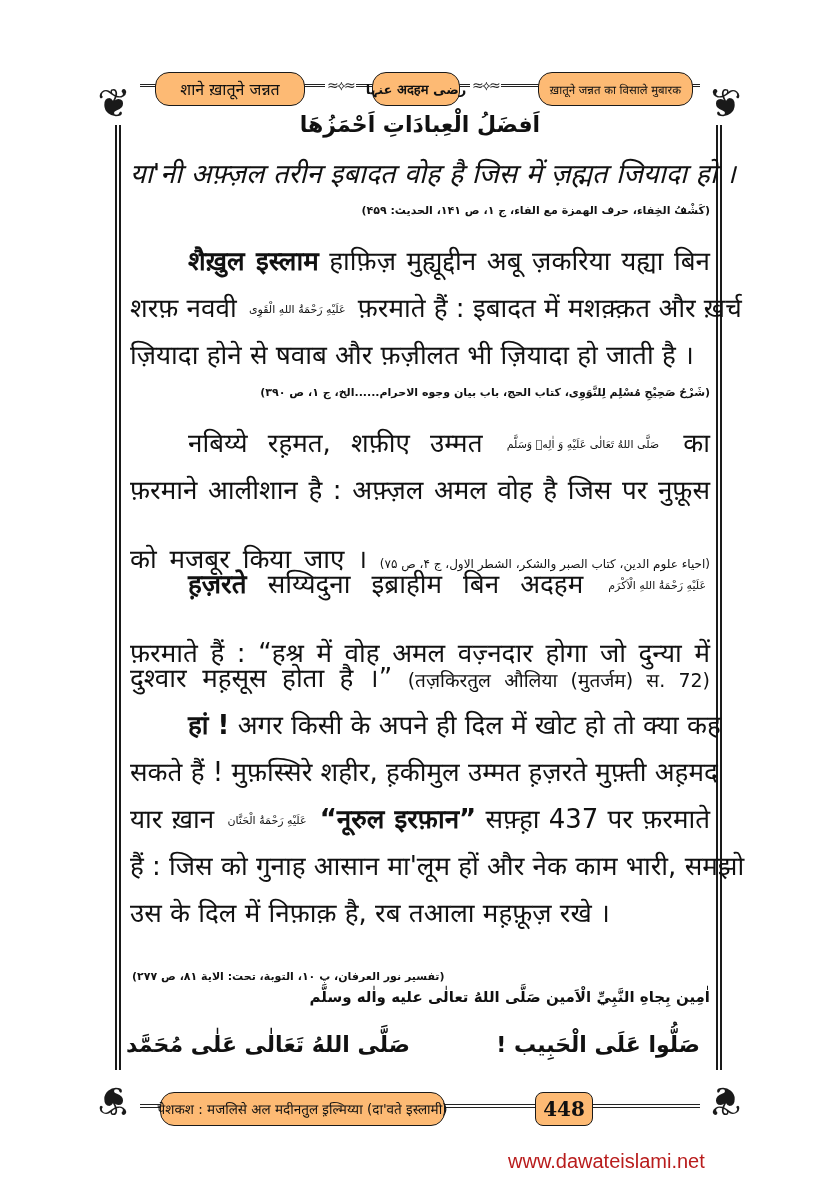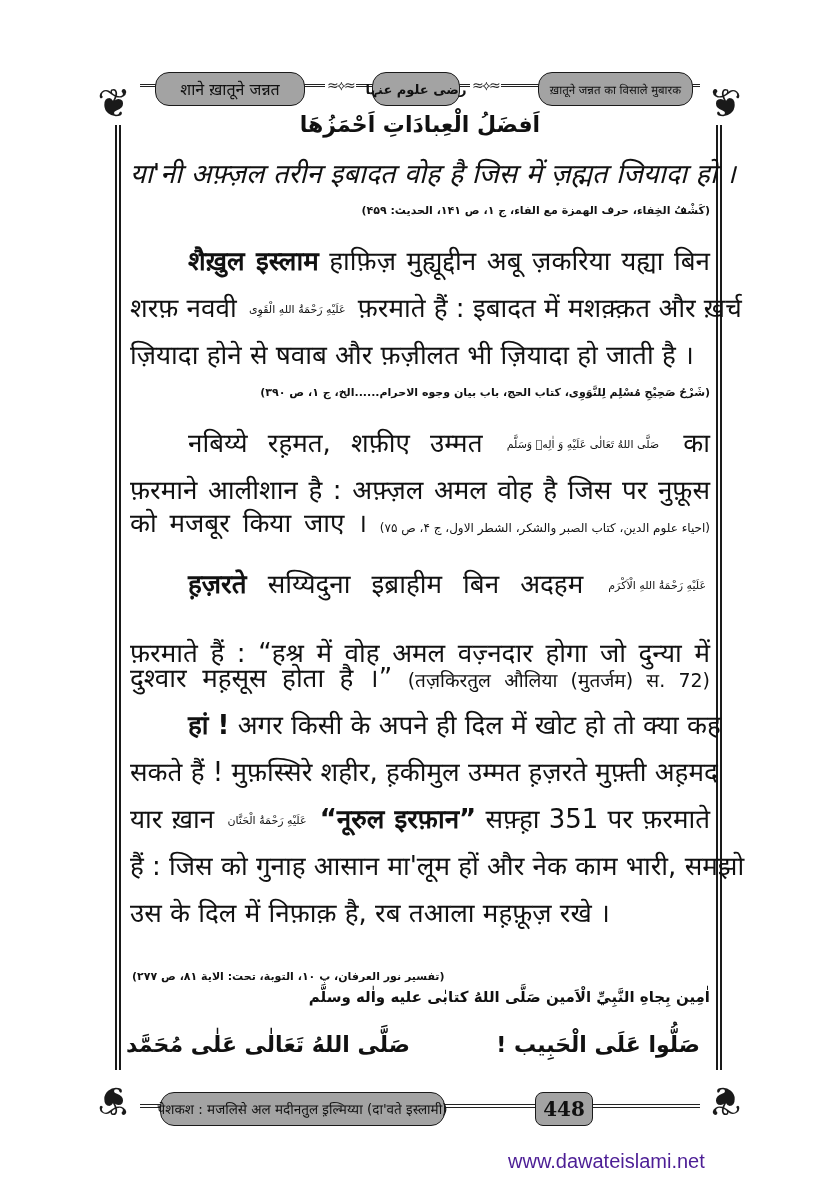--- a/index.html
+++ b/index.html
@@ -29,21 +29,21 @@
     
     .header {
       position: absolute; left: 140px; top: 70px; width: 560px; height: 30px;
     }
     .header-line {
       position: absolute; left: 0; right: 0; top: 14px; height: 3px;
       border-top: 1px solid #222; border-bottom: 1px solid #222;
     }
     .pill {
       position: absolute; top: 2px; height: 26px; border: 1.5px solid #1a1a1a;
-      border-radius: 14px; background: #a3a3a3; display: flex; align-items: center; justify-content: center;
+      border-radius: 14px; background: #fdba74; display: flex; align-items: center; justify-content: center;
       padding: 16px 10px; white-space: nowrap;
     }
     .pill.left { left: 15px; width: 150px; font-size: 16px; }
     .pill.mid { left: 232px; width: 88px; font-size: 13px; font-weight: bold; direction: rtl; }
     .pill.right { left: 398px; width: 155px; font-size: 11.5px; }
     .deco-knot {
       position: absolute; top: 6px; height: 18px; font-size: 14px; line-height: 18px; color: #222;
       background: #fff; padding: 0 2px; letter-spacing: -2px;
     }
     .deco-knot.k1 { left: 185px; }
@@ -72,41 +72,41 @@
     
     .footer { position: absolute; left: 140px; top: 1090px; width: 560px; height: 30px; }
     .footer-line {
       position: absolute; left: 0; right: 0; top: 14px; height: 4px;
       border-top: 1.5px solid #222; border-bottom: 1.5px solid #222;
     }
     .pill.footer-left { left: 20px; width: 285px; font-size: 13.5px; }
     .pill.page-num { left: 395px; width: 58px; font-size: 20px; font-weight: bold; font-family: "DejaVu Serif", serif; border-radius: 8px; }
 
     .website {
-      position: absolute; left: 508px; top: 1150px; font-size: 20px; color: #4c1d95;
+      position: absolute; left: 508px; top: 1150px; font-size: 20px; color: #b91c1c;
       font-family: "Liberation Sans", sans-serif;
     }
   </style>
 </head>
 <body>
 
 <div class="page">
 
   <div class="corner tl">❦</div>
   <div class="corner tr">❦</div>
   <div class="corner bl">❦</div>
   <div class="corner br">❦</div>
   <div class="frame-left"></div>
   <div class="frame-right"></div>
 
   <div class="header">
     <div class="header-line"></div>
     <div class="pill left">शाने ख़ातूने जन्नत</div>
     <div class="deco-knot k1">≈⟡≈</div>
-    <div class="pill mid">رضی علوم عنہا</div>
+    <div class="pill mid">رضی अदहम عنہا</div>
     <div class="deco-knot k2">≈⟡≈</div>
     <div class="pill right">ख़ातूने जन्नत का विसाले मुबारक</div>
   </div>
 
   <div class="content">
     <div class="line arabic-title">اَفضَلُ الْعِبادَاتِ اَحْمَزُهَا</div>
     <div class="line hindi-italic">या'नी अफ़्ज़ल तरीन इबादत वोह है जिस में ज़ह्मत जियादा हो ।</div>
     <div class="line arabic-ref" style="top:92px;">(كَشْفُ الخِفاء، حرف الهمزة مع الفاء، ج ۱، ص ۱۴۱، الحديث: ۴۵۹)</div>
 
     <div class="line body-line indent" style="top:130px;">
@@ -120,21 +120,21 @@
     </div>
     <div class="line body-line last" style="top:224px;">ज़ियादा होने से षवाब और फ़ज़ीलत भी ज़ियादा हो जाती है ।</div>
     <div class="line arabic-ref" style="top:274px;">(شَرْحُ صَحِيْحِ مُسْلِم لِلنَّوَوِی، كتاب الحج، باب بيان وجوه الاحرام......الخ، ج ۱، ص ۳۹۰)</div>
 
     <div class="line body-line indent" style="top:312px;">
       <span>नबिय्ये रह़मत, शफ़ीए उम्मत</span>
       <span class="arabic-honor">صَلَّى اللهُ تَعَالٰى عَلَيْهِ وَ اٰلِهٖ وَسَلَّم</span>
       <span>का</span>
     </div>
     <div class="line body-line" style="top:359px;">फ़रमाने आलीशान है : अफ़्ज़ल अमल वोह है जिस पर नुफ़ूस</div>
-    <div class="line body-line" style="top:392px;">
+    <div class="line body-line" style="top:428px;">
       <span>को मजबूर किया जाए ।</span>
       <span class="arabic-small-ref">(احياء علوم الدين، كتاب الصبر والشكر، الشطر الاول، ج ۴، ص ۷۵)</span>
     </div>
 
     <div class="line body-line indent" style="top:453px;">
       <span class="bold">ह़ज़रते</span>
       <span>सय्यिदुना इब्राहीम बिन अदहम</span>
       <span class="arabic-honor">عَلَيْهِ رَحْمَةُ اللهِ الْاَكْرَم</span>
     </div>
     <div class="line body-line" style="top:476px;margin-top:46px;">फ़रमाते हैं : “हश्र में वोह अमल वज़्नदार होगा जो दुन्या में</div>
@@ -145,28 +145,28 @@
 
     <div class="line body-line indent" style="top:594px;">
       <span class="bold">हां !</span>
       <span>अगर किसी के अपने ही दिल में खोट हो तो क्या कह</span>
     </div>
     <div class="line body-line" style="top:641px;">सकते हैं ! मुफ़स्सिरे शहीर, ह़कीमुल उम्मत ह़ज़रते मुफ़्ती अह़मद</div>
     <div class="line body-line" style="top:688px;">
       <span>यार ख़ान</span>
       <span class="arabic-honor">عَلَيْهِ رَحْمَةُ الْحَنَّان</span>
       <span class="bold">“नूरुल इरफ़ान”</span>
-      <span>सफ़्ह़ा 351 पर फ़रमाते</span>
+      <span>सफ़्ह़ा 437 पर फ़रमाते</span>
     </div>
     <div class="line body-line" style="top:735px;">हैं : जिस को गुनाह आसान मा'लूम हों और नेक काम भारी, समझो</div>
     <div class="line body-line last" style="top:782px;">उस के दिल में निफ़ाक़ है, रब तआला मह़फ़ूज़ रखे ।</div>
 
     <div class="line arabic-ref" style="top:858px; text-align:left; direction:rtl; padding-left:2px;">(تفسير نور العرفان، پ ۱۰، التوبة، تحت: الاية ۸۱، ص ۲۷۷)</div>
 
-    <div class="line amin" style="top:876px;">اٰمِين بِجاهِ النَّبِيِّ الْاَمين صَلَّى اللهُ كتابٰى عليه واٰله وسلَّم</div>
+    <div class="line amin" style="top:876px;">اٰمِين بِجاهِ النَّبِيِّ الْاَمين صَلَّى اللهُ تعالٰى عليه واٰله وسلَّم</div>
     <div class="line durood" style="top:920px;">
       <span class="d1">صَلُّوا عَلَى الْحَبِيب !</span>
       <span class="d2">صَلَّى اللهُ تَعَالٰى عَلٰى مُحَمَّد</span>
     </div>
   </div>
 
   <div class="footer">
     <div class="footer-line"></div>
     <div class="pill footer-left">पेशकश : मजलिसे अल मदीनतुल इ़ल्मिय्या (दा'वते इस्लामी)</div>
     <div class="pill page-num">448</div>

